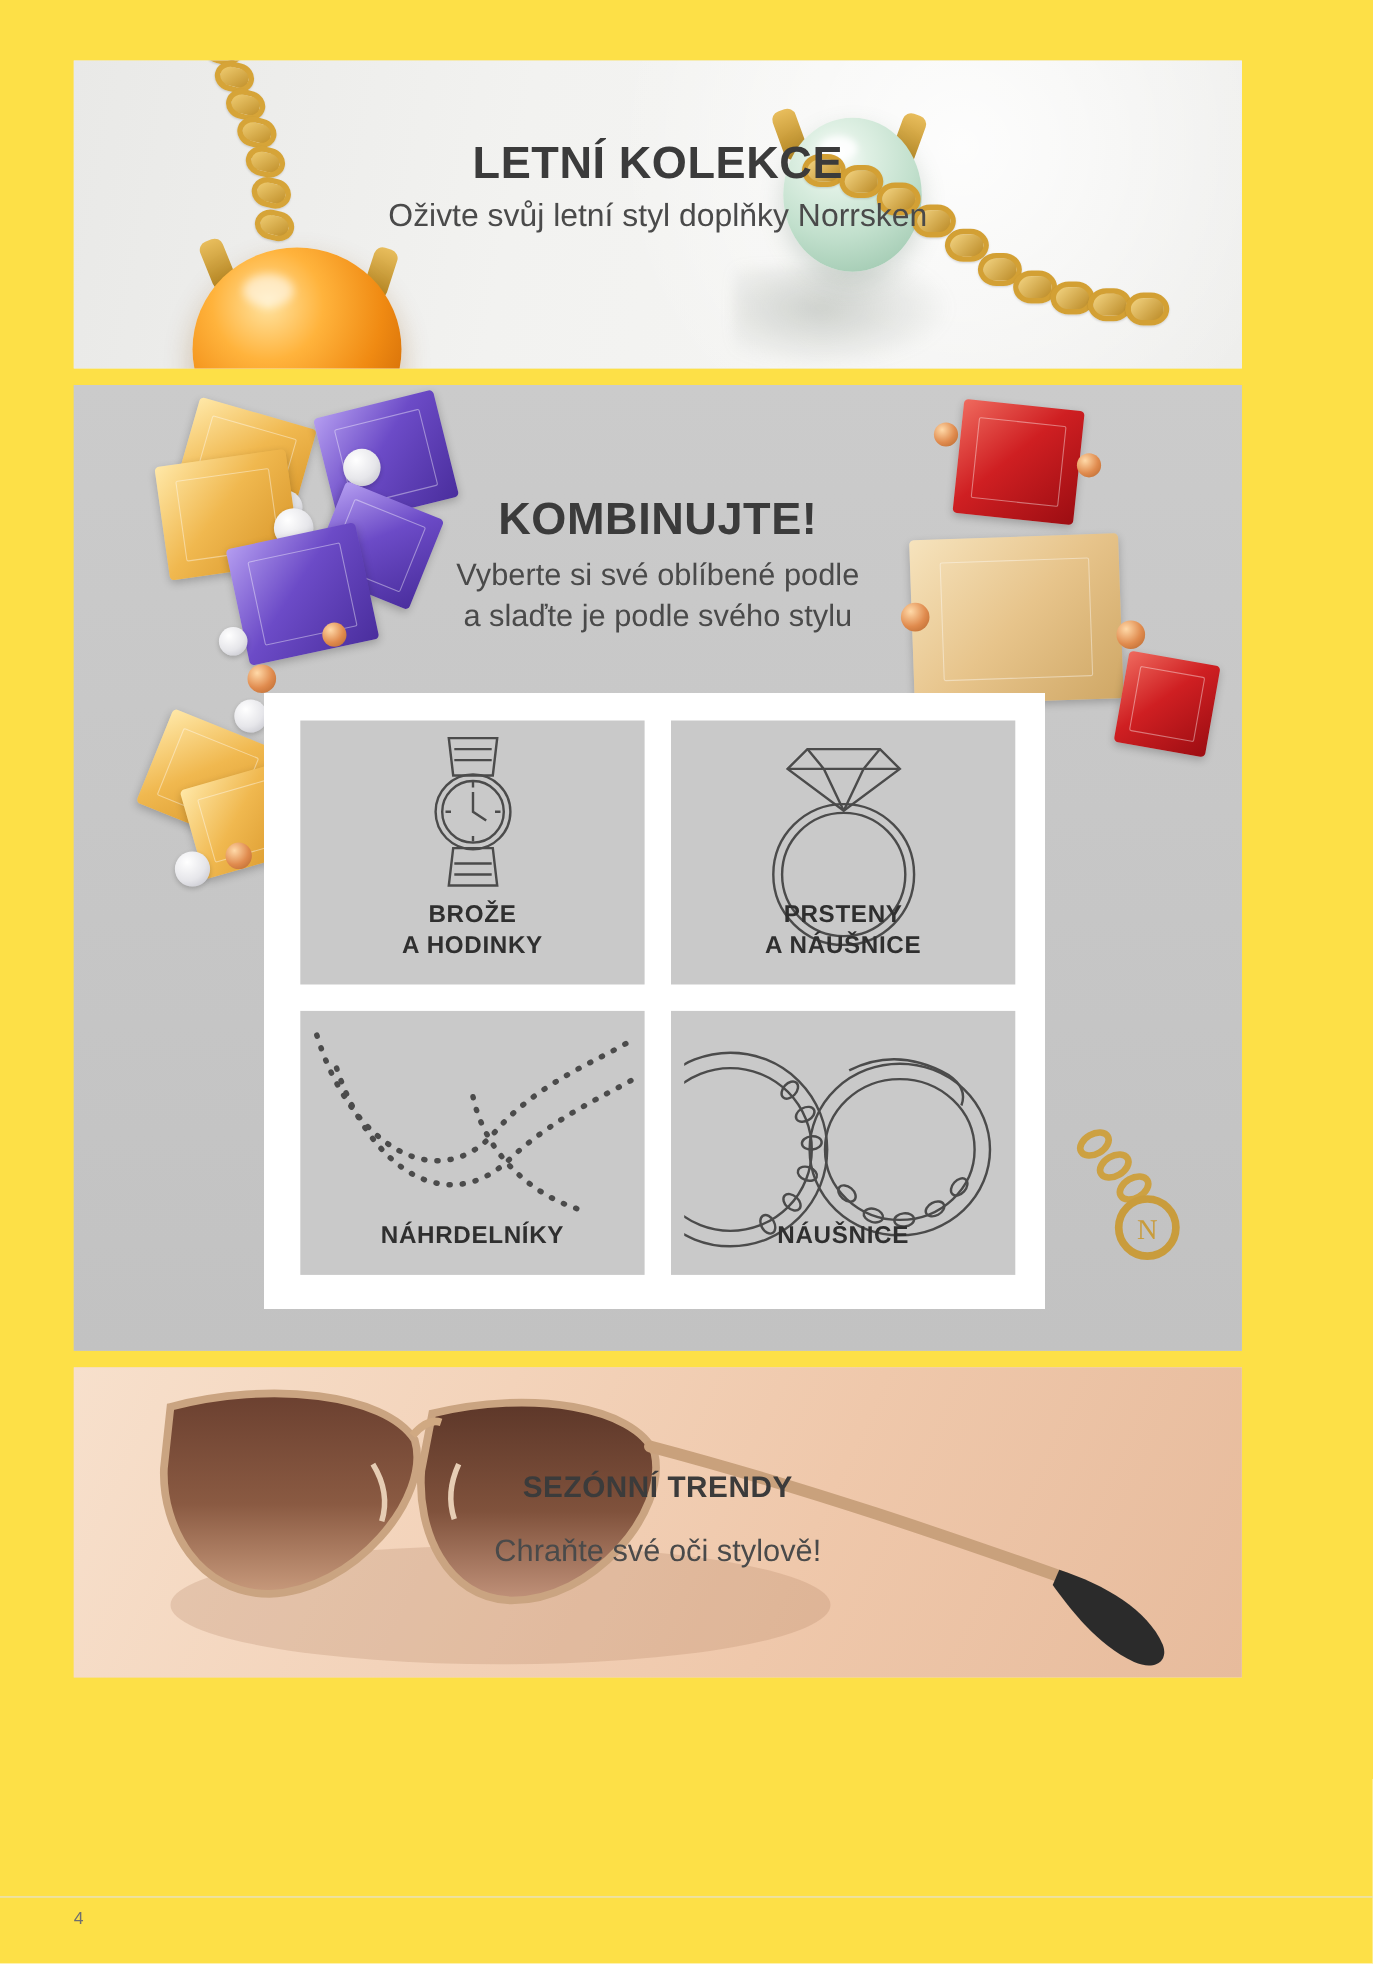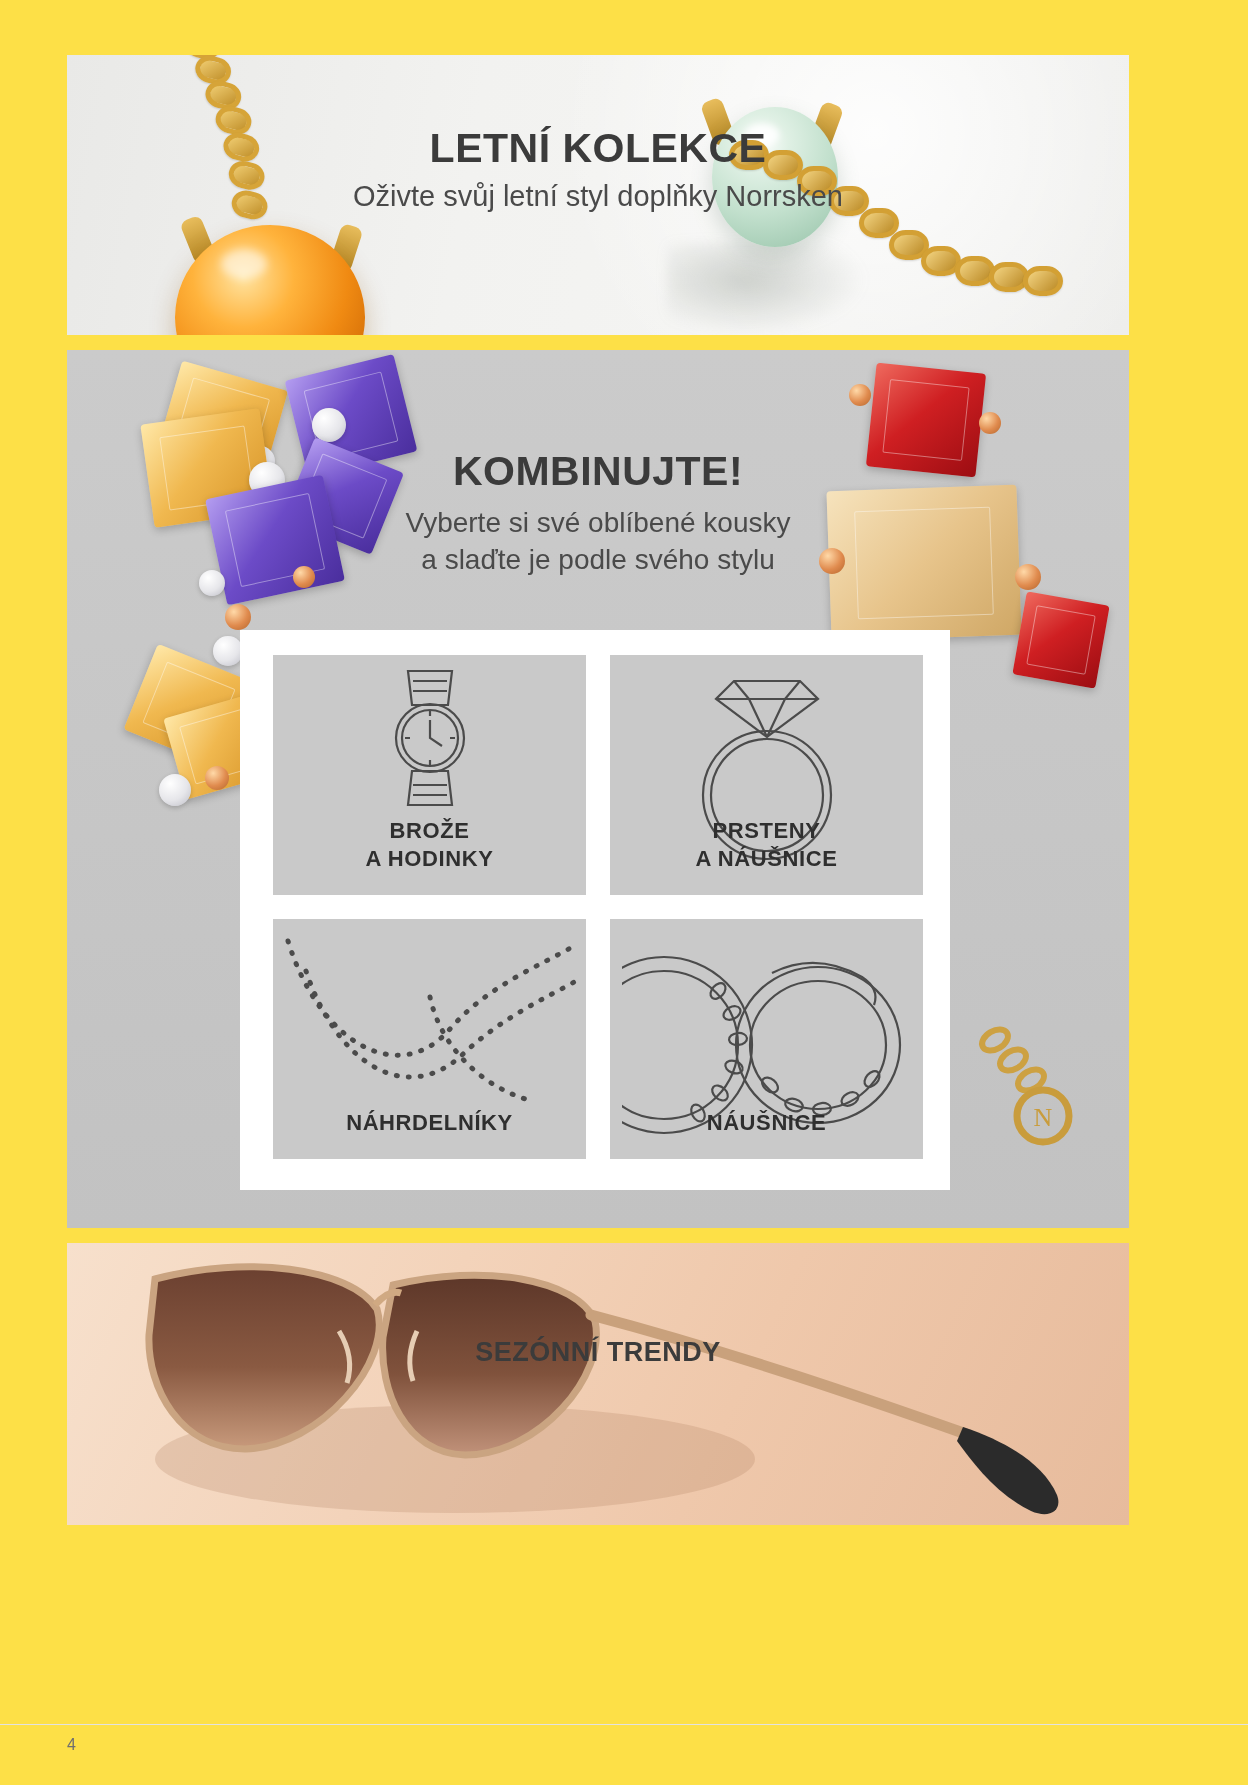--- a/index.html
+++ b/index.html
@@ -401,21 +401,21 @@
           <ellipse cx="52" cy="40" rx="14" ry="9" transform="rotate(-30 52 40)"></ellipse>
           <ellipse cx="70" cy="60" rx="14" ry="9" transform="rotate(-30 70 60)"></ellipse>
           <circle cx="82" cy="96" r="26" stroke="#c99c3c" stroke-width="7"></circle>
         </g>
         <text x="82" y="106" font-family="Liberation Serif, serif" font-size="26" fill="#c99c3c" text-anchor="middle">N</text>
       </svg>
     </div>
 
     <div class="banner-text">
       <div class="headline">KOMBINUJTE!</div>
-      <div class="subline">Vyberte si své oblíbené kousky</div>
+      <div class="subline">Vyberte si své oblíbené podle</div>
       <div class="subline" style="margin-top:0;text-align:center;">a slaďte je podle svého stylu</div>
     </div>
 
     <div class="tiles-card">
       <div class="tiles-grid">
 
         <div class="tile">
           <div class="art">
             <svg width="110" height="150" viewBox="0 0 110 150" aria-hidden="true">
               <g fill="none" stroke="#4b4b4b" stroke-width="2.2">
@@ -535,18 +535,19 @@
         <path d="M292 82 q-12 26 -4 50" stroke="#e6cdb4" stroke-width="5" fill="none"></path>
 
         <path d="M466 66 C 610 104, 742 150, 844 186" stroke="#c9a17c" stroke-width="11" fill="none" stroke-linecap="round"></path>
 
         <path d="M838 178 C 880 192, 918 214, 932 246 C 938 262, 924 270, 906 262 C 872 246, 848 214, 832 192 Z" fill="#2b2b2b"></path>
       </svg>
     </div>
 
     <div class="banner-text">
       <div class="headline">SEZÓNNÍ TRENDY</div>
+      <div class="subline">Chraňte své oči stylově!</div>
     </div>
   </section>
 
   <div class="footer-rule"></div>
   <div class="page-footer">4</div>
 </div>
 
 </body></html>

